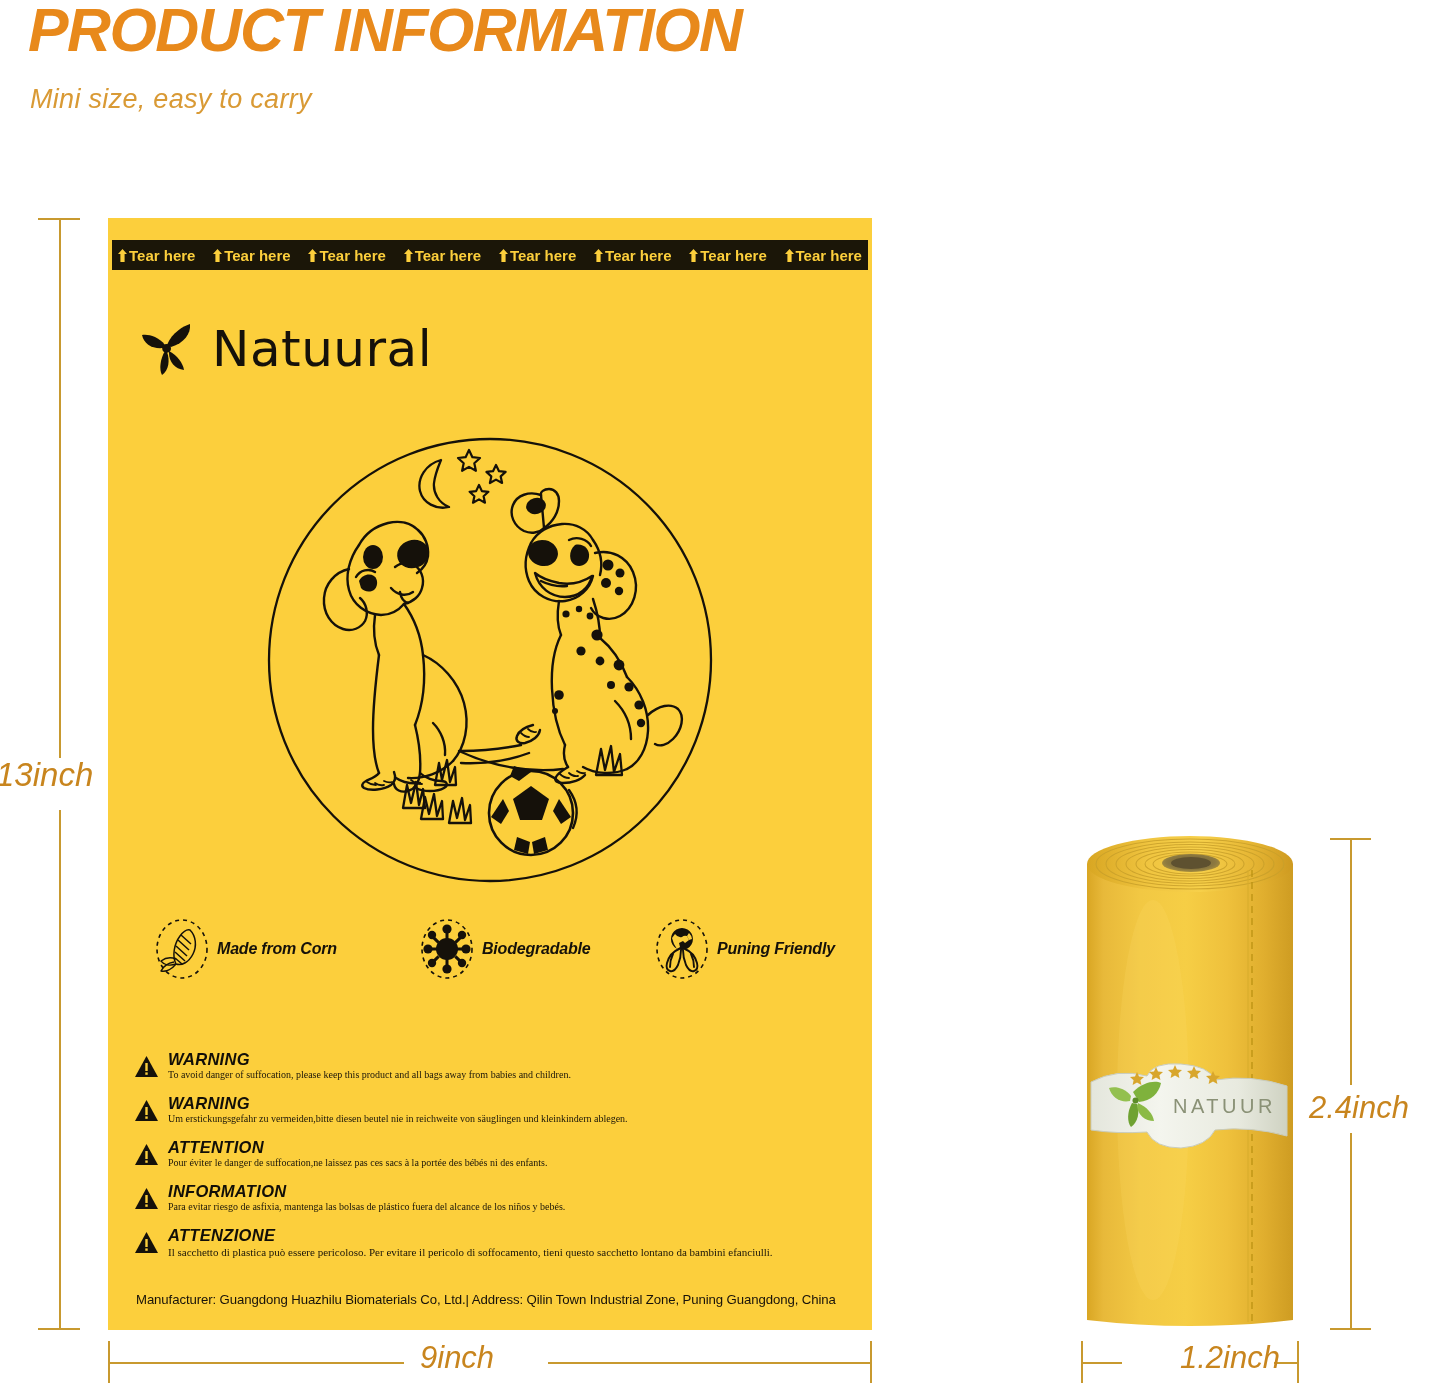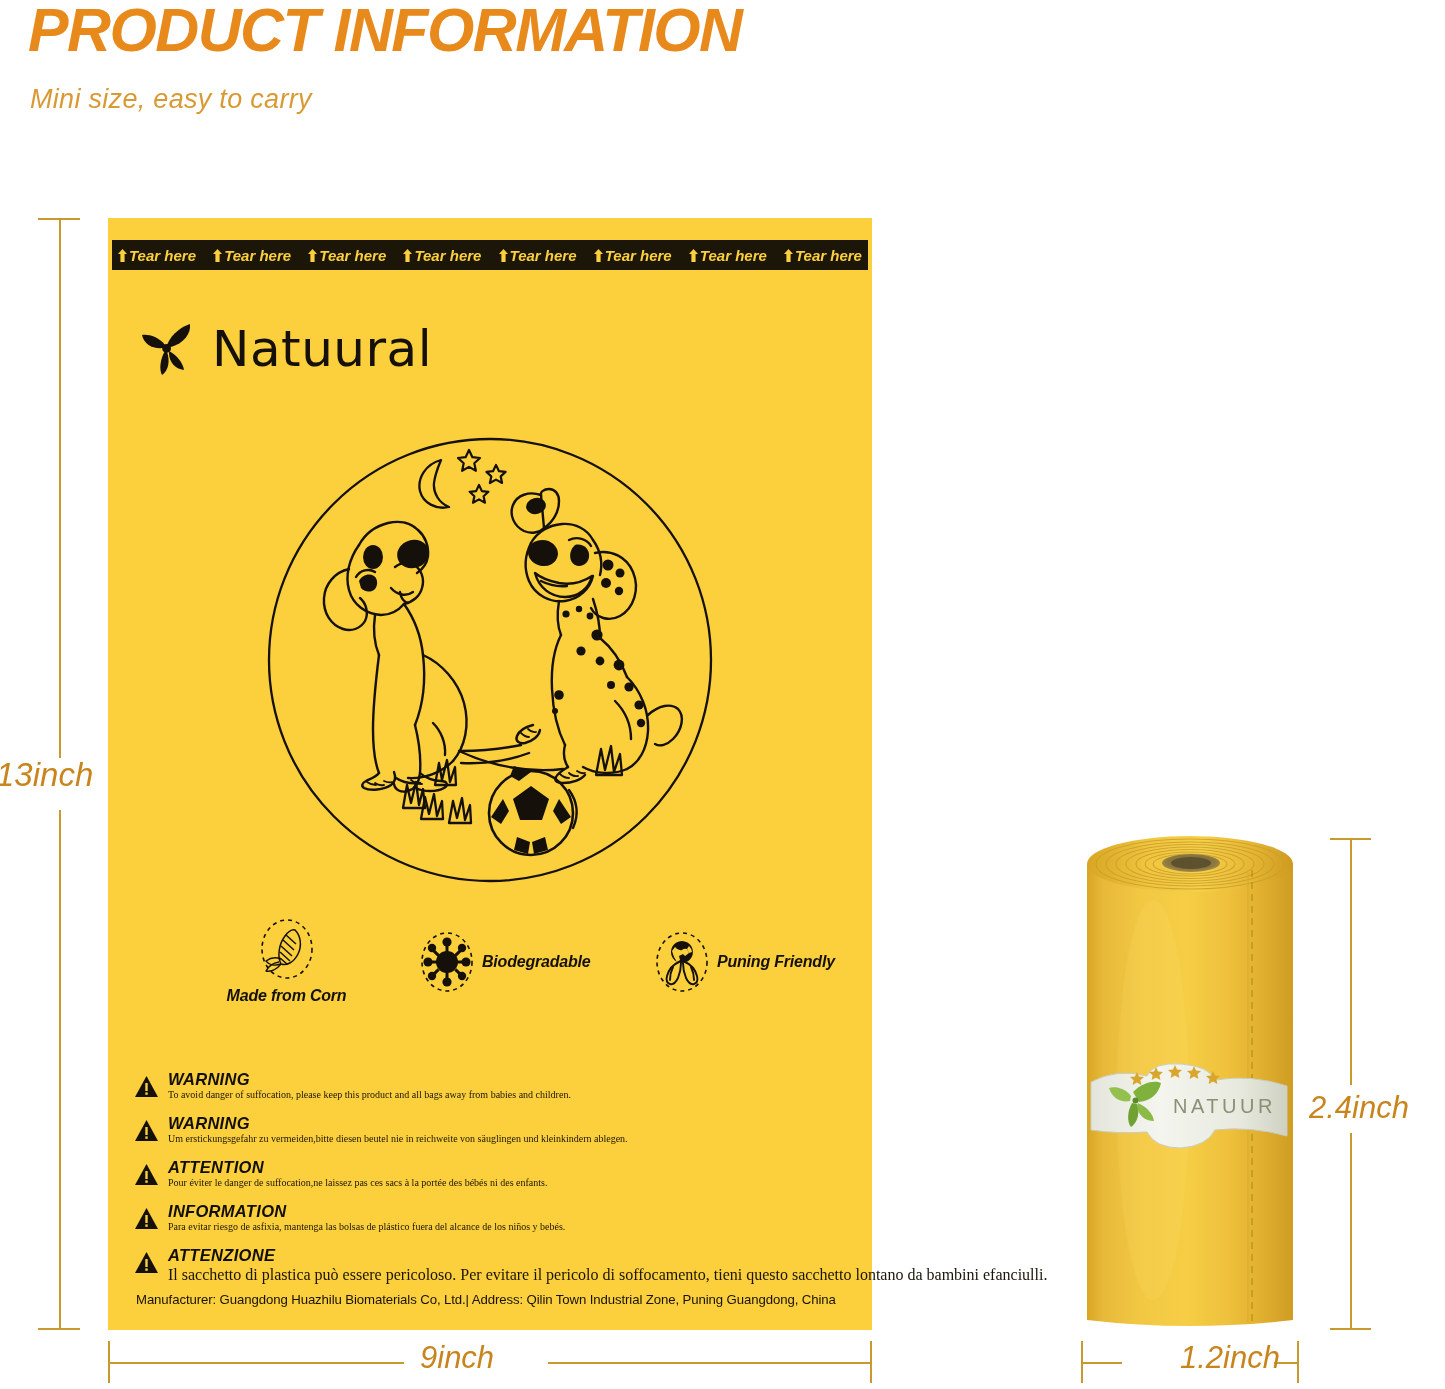--- a/index.html
+++ b/index.html
@@ -40,51 +40,50 @@
     position: absolute; left: 4px; top: 22px; right: 4px; height: 30px;
     background: #1b1608;
     display: flex; align-items: center; justify-content: space-between;
     padding: 0 6px;
   }
   .tear-item {
     display: flex; align-items: center; gap: 2px;
     color: #FCCF3C; font-size: 15px; font-weight: 700;
     font-family: "Liberation Sans", sans-serif;
     white-space: nowrap;
-    font-style: italic;
   }
   .tear-arrow { width: 9px; height: 13px; display: block; }
 
   
   #brand { position: absolute; left: 28px; top: 100px; display: flex; align-items: center; gap: 14px; text-align: center; }
   #brand-name {
     font-size: 50px; color: #15110a; font-weight: 400;
     font-family: "DejaVu Sans", sans-serif;
     letter-spacing: 0.5px;
   }
 
   
   #illus { position: absolute; left: 155px; top: 215px; width: 455px; height: 455px; }
 
   
   #features {
     position: absolute; left: 46px; top: 700px; width: 700px;
     display: flex; align-items: center;
   }
   .feature { display: flex; align-items: center; gap: 7px; }
-  .feature:nth-child(1) { width: 265px; flex-direction: column; }
+  .feature:nth-child(1) { width: 265px; }
   .feature:nth-child(2) { width: 235px; }
   .feature-icon { width: 56px; height: 62px; flex: 0 0 auto; }
   .feature-label {
     font-size: 16px; font-weight: 700; font-style: italic; color: #15110a;
     white-space: nowrap; letter-spacing: -0.2px;
   }
 
   
-  #warnings { position: absolute; left: 26px; top: 832px; width: 716px; margin-top: 20px; }
+  #warnings { position: absolute; left: 26px; top: 832px; width: 716px; }
   .warn-row { display: flex; gap: 9px; margin-bottom: 12px; align-items: flex-start; }
   .warn-tri { width: 25px; height: 23px; flex: 0 0 auto; margin-top: 5px; }
   .warn-title {
     font-size: 16.5px; font-weight: 700; font-style: italic; color: #120f08;
     letter-spacing: 0.3px; line-height: 1.1;
   }
   .warn-body {
     font-size: 10px; color: #1a1509; line-height: 1.28; margin-top: 1px;
     font-family: "Liberation Serif", serif;
     white-space: nowrap;
@@ -457,21 +456,21 @@
       </div>
 
       <div class="warn-row">
         <svg class="warn-tri" viewBox="0 0 25 23">
           <path d="M12.5 1 L24 22 H1 Z" fill="#15110a"></path>
           <rect x="11.3" y="8" width="2.4" height="8" fill="#FCCF3C"></rect>
           <rect x="11.3" y="17.4" width="2.4" height="2.4" fill="#FCCF3C"></rect>
         </svg>
         <div>
           <div class="warn-title">ATTENZIONE</div>
-          <div class="warn-body" style="font-size:16px;">Il sacchetto di plastica può essere pericoloso. Per evitare il pericolo di soffocamento, tieni questo sacchetto lontano da bambini efanciulli.</div>
+          <div class="warn-body" style="font-size:11px;">Il sacchetto di plastica può essere pericoloso. Per evitare il pericolo di soffocamento, tieni questo sacchetto lontano da bambini efanciulli.</div>
         </div>
       </div>
     </div>
 
     <div id="manufacturer">Manufacturer: Guangdong Huazhilu Biomaterials Co, Ltd.| Address: Qilin Town Industrial Zone, Puning Guangdong, China</div>
   </div>
 
   <svg id="roll" viewBox="0 0 218 500">
     <defs>
       <linearGradient id="rollBody" x1="0" y1="0" x2="1" y2="0">

